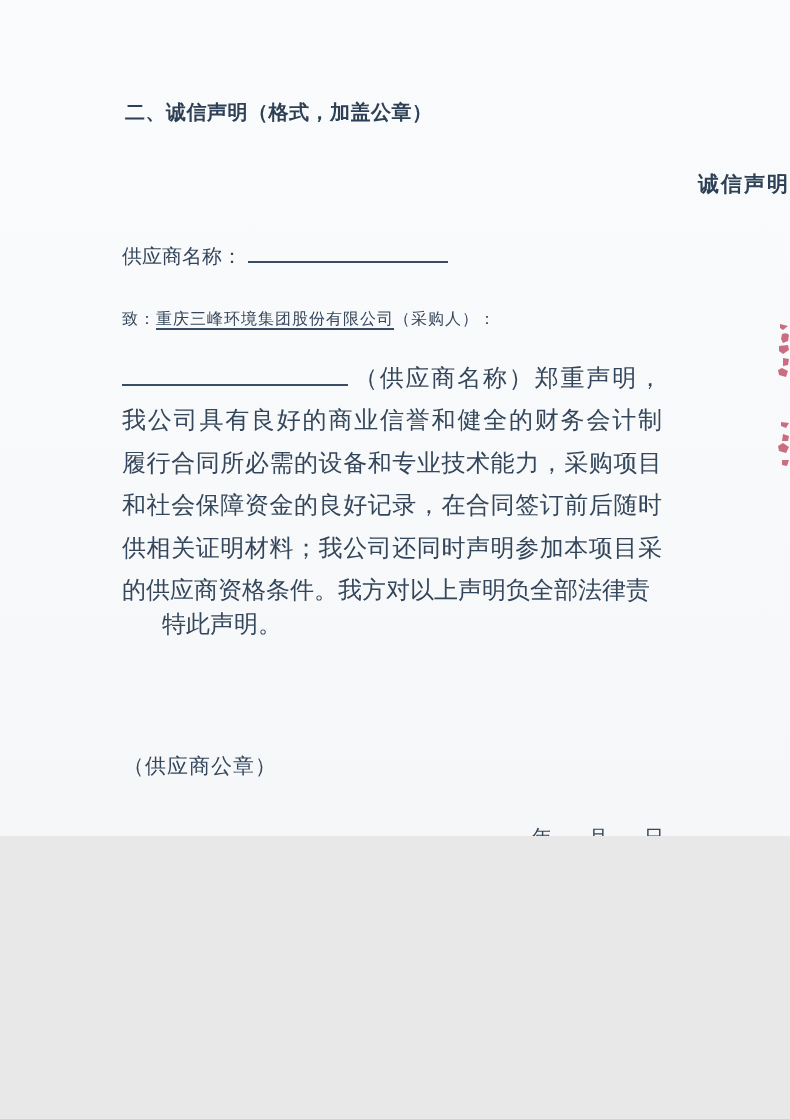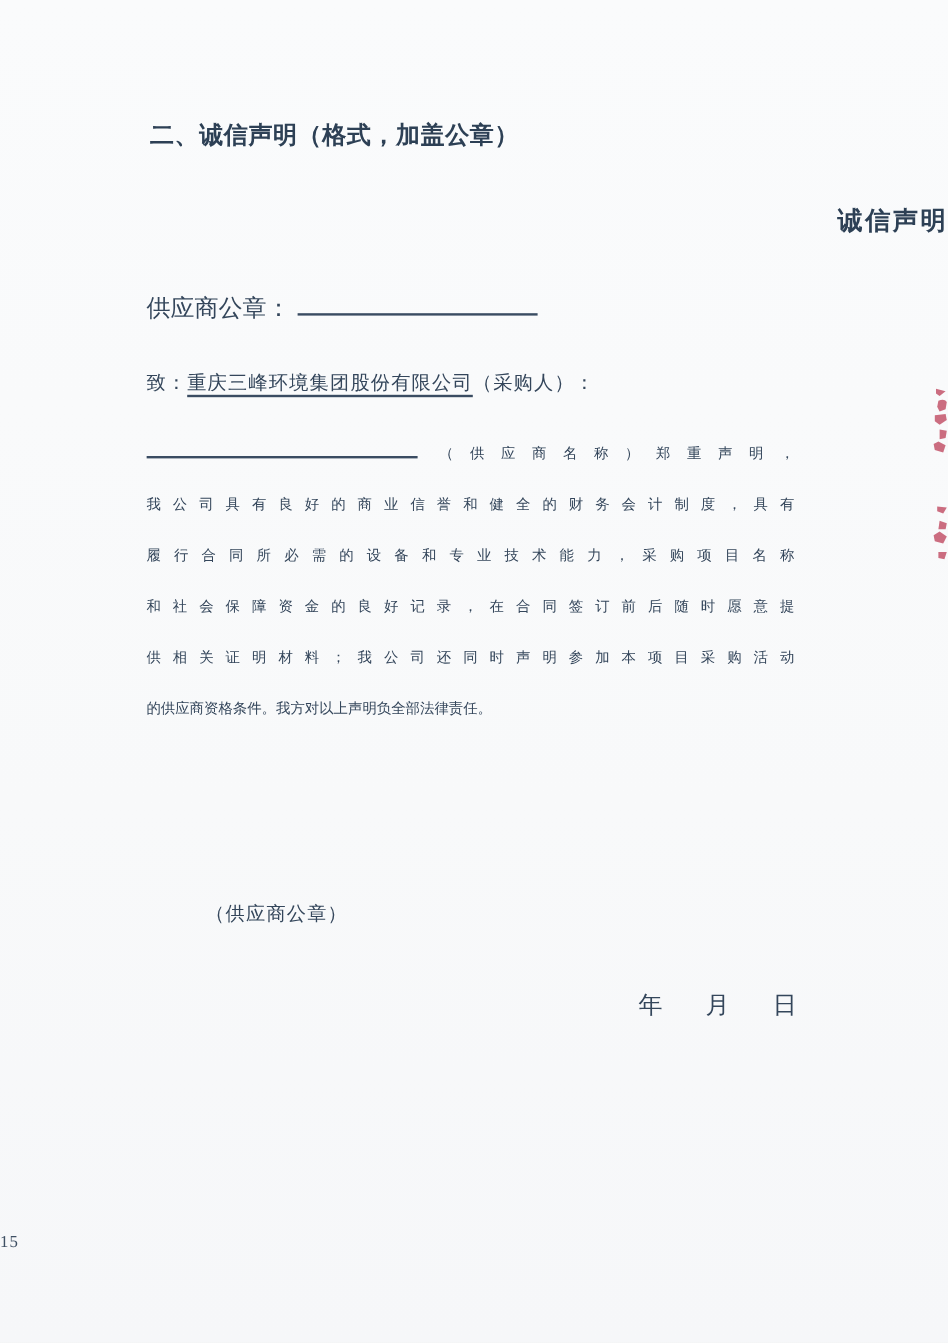--- a/index.html
+++ b/index.html
@@ -3,21 +3,21 @@
 <meta charset="utf-8">
 <style>
   html, body {
     margin: 0;
     padding: 0;
     background: #e8e8e8;
   }
   .page {
     position: relative;
     width: 790px;
-    height: 1119px;
+    height: 836px;
     margin: 0 auto;
     background: #f9fafb;
     background-image: linear-gradient(180deg, #fafbfc 0%, #f8f9fa 60%, #f6f7f9 100%);
     overflow: hidden;
     font-family: "Liberation Serif", "DejaVu Serif", serif;
     color: #34465b;
   }
   .section-title {
     position: absolute;
     left: 125px;
@@ -60,34 +60,33 @@
     font-size: 16px;
     letter-spacing: 1px;
     white-space: nowrap;
   }
   .underlined { border-bottom: 2px solid #3a4c62; padding-bottom: 1px; }
   .body-block {
     position: absolute;
     left: 122px;
     top: 357px;
     width: 540px;
-    font-size: 12px;
+    font-size: 24px;
     line-height: 42.4px;
   }
   .body-line { height: 42.4px; overflow: hidden; }
   .just { text-align: justify; text-align-last: justify; }
   .blank-supplier { width: 226px; margin-right: 4px; }
   .closing-line { padding-left: 40px; margin-top: -8px; }
   .seal-note {
     position: absolute;
     left: 123px;
     top: 752px;
-    font-size: 16px;
+    font-size: 21px;
     letter-spacing: 1px;
-    margin-left: 48px;
   }
   .date-line {
     position: absolute;
     left: 532px;
     top: 824px;
     font-size: 20px;
     white-space: nowrap;
   }
   .date-line span { margin-right: 36px; }
   .date-line span:last-child { margin-right: 0; }
@@ -111,36 +110,37 @@
 </head>
 <body>
 
 <div class="page">
 
   <div class="section-title">二、诚信声明（格式，加盖公章）</div>
 
   <div class="doc-heading">诚信声明</div>
 
   <div class="project-line">
-    <span>供应商公章：</span><span class="blank blank-project"></span>
+    <span>供应商名称：</span><span class="blank blank-project"></span>
   </div>
 
   <div class="to-line">
     <span>致：</span><span class="underlined">重庆三峰环境集团股份有限公司</span><span>（采购人）：</span>
   </div>
 
   <div class="body-block">
     <div class="body-line just">
       <span class="blank blank-supplier"></span><span>（供应商名称）郑重声明，</span>
     </div>
     <div class="body-line just">我公司具有良好的商业信誉和健全的财务会计制度，具有</div>
     <div class="body-line just">履行合同所必需的设备和专业技术能力，采购项目名称</div>
     <div class="body-line just">和社会保障资金的良好记录，在合同签订前后随时愿意提</div>
     <div class="body-line just">供相关证明材料；我公司还同时声明参加本项目采购活动</div>
     <div class="body-line">的供应商资格条件。我方对以上声明负全部法律责任。</div>
+    <div class="body-line closing-line">特此声明。</div>
   </div>
 
   <div class="seal-note">（供应商公章）</div>
 
   <div class="date-line">
     <span>年</span><span>月</span><span>日</span>
   </div>
 
   <svg class="seal-fragment frag-top" width="20" height="58" viewBox="0 0 20 58">
     <g fill="#c4556b">

